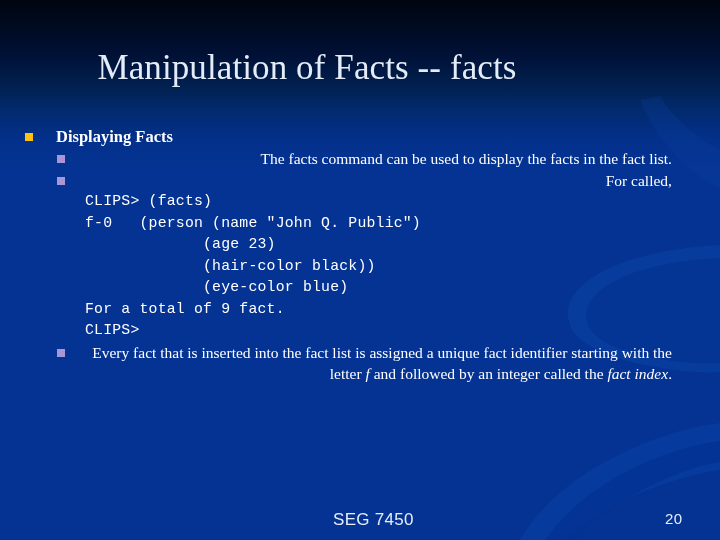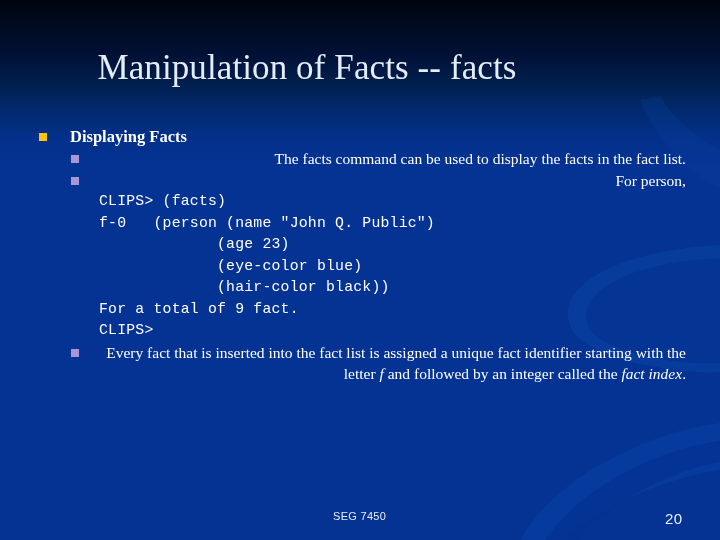--- a/index.html
+++ b/index.html
@@ -46,21 +46,21 @@
     font-size: 35px;
     font-weight: normal;
     letter-spacing: 0.1px;
     line-height: 44px;
     white-space: nowrap;
   }
 
   
   #body {
     position: absolute;
-    left: 36px;
+    left: 22px;
     top: 126px;
     width: 650px;
     color: #FFFFFF;
   }
 
   .lvl1 {
     position: relative;
     padding-left: 34px;
     font-size: 16.5px;
     font-weight: bold;
@@ -107,21 +107,21 @@
   .code.i1 { padding-left: 63px; }
 
   .ital { font-style: italic; }
 
   
   #footer-left {
     position: absolute;
     left: 333px;
     top: 510px;
     font-family: "Liberation Sans", "DejaVu Sans", sans-serif;
-    font-size: 11px;
+    font-size: 17px;
     color: #E8EEF8;
     letter-spacing: 0.3px;
   }
   #footer-right {
     position: absolute;
     left: 665px;
     top: 510px;
     font-family: "Liberation Sans", "DejaVu Sans", sans-serif;
     font-size: 15px;
     color: #E8EEF8;
@@ -151,28 +151,28 @@
     </div>
 
     <div class="lvl2">
       <span class="bullet"></span>
       <span>The facts command can be used to display the facts in the fact list.</span>
     </div>
 
 
     <div class="lvl2">
       <span class="bullet"></span>
-      <span>For person,</span>
+      <span>For called,</span>
     </div>
 
     <div class="code i1">CLIPS&gt; (facts)</div>
     <div class="code i1">f-0   (person (name "John Q. Public")</div>
     <div class="code i1">             (age 23)</div>
+    <div class="code i1">             (hair-color black))</div>
     <div class="code i1">             (eye-color blue)</div>
-    <div class="code i1">             (hair-color black))</div>
     <div class="code i1">For a total of 9 fact.</div>
     <div class="code i1">CLIPS&gt;</div>
 
     <div class="lvl2">
       <span class="bullet"></span>
       <span>Every fact that is inserted into the fact list is assigned a unique fact identifier starting with the letter </span><span class="ital">f</span><span> and followed by an integer called the </span><span class="ital">fact index</span><span>.</span>
     </div>
 
   </div>
 

